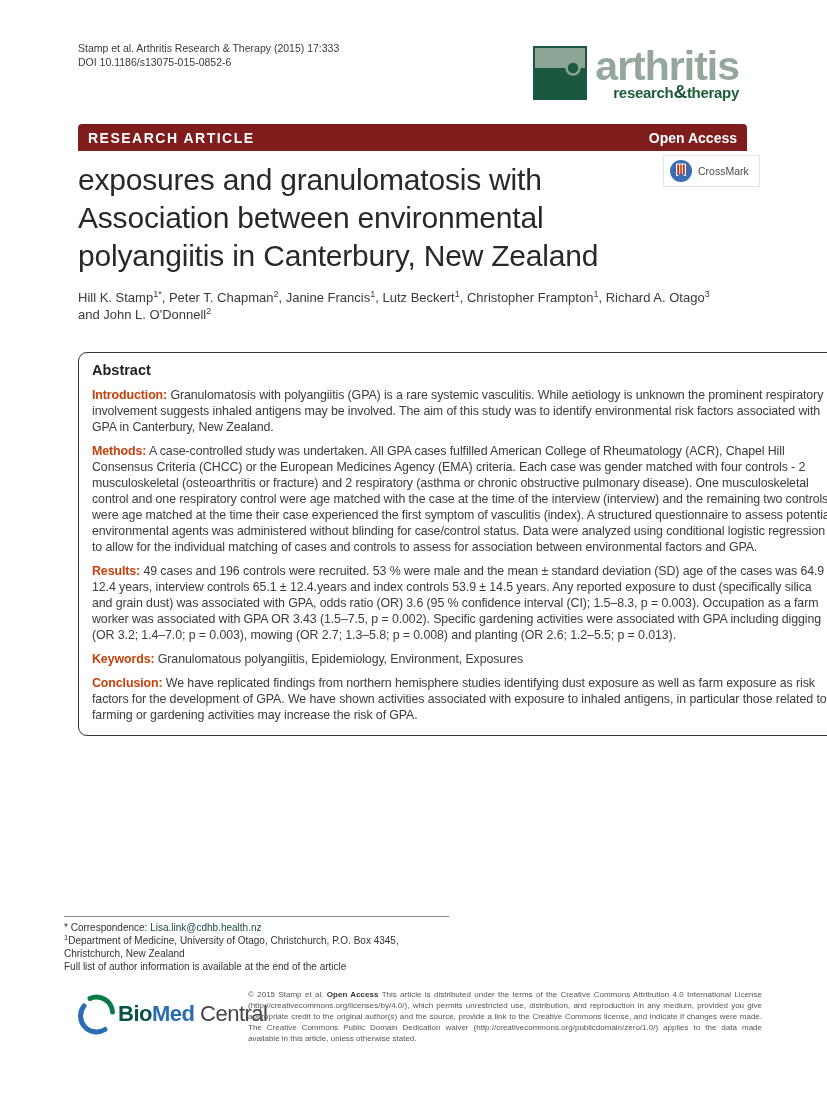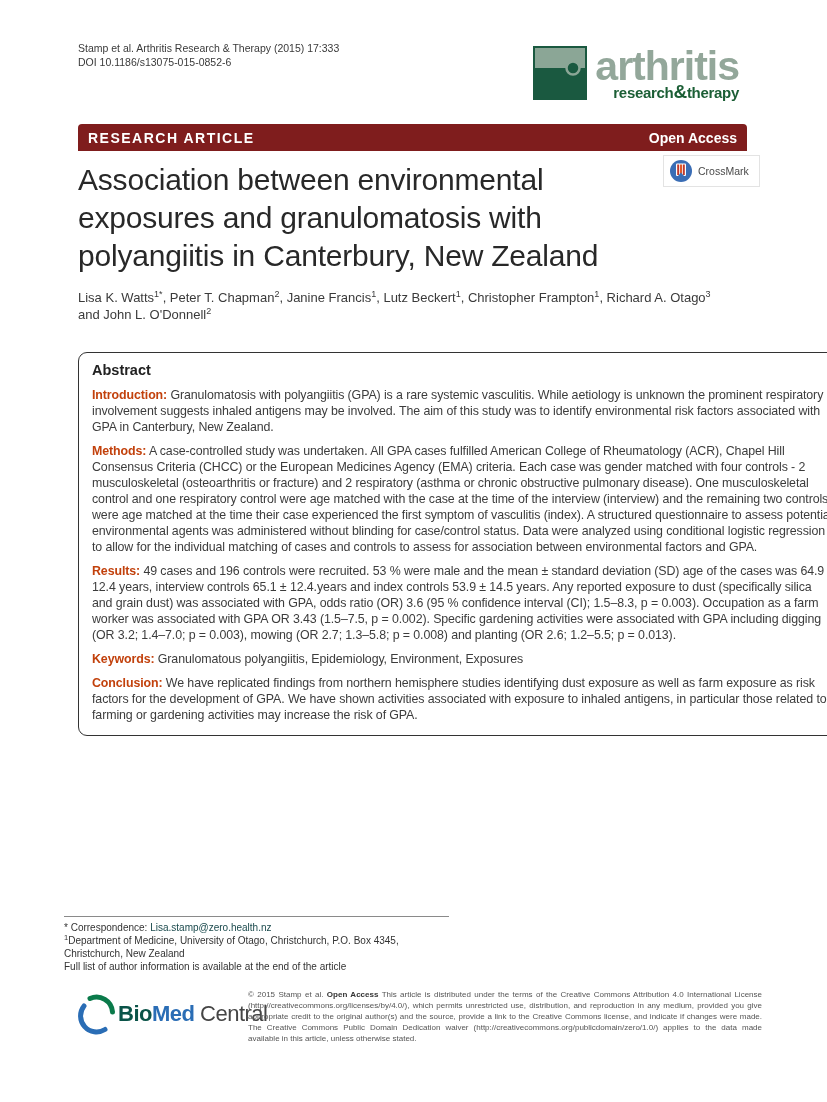--- a/index.html
+++ b/index.html
@@ -142,47 +142,47 @@
     <rect x="7" y="4.5" width="10" height="12.5" rx="1" fill="#ffffff"></rect>
     <rect x="8.2" y="5.5" width="2" height="10.5" fill="#c0392b"></rect>
     <rect x="11" y="5.5" width="2" height="10.5" fill="#e05a2b"></rect>
     <rect x="13.8" y="5.5" width="2" height="10.5" fill="#c0392b"></rect>
     <path d="M8.5 17.5 L12 13.5 L15.5 17.5 Z" fill="#3a6db5"></path>
   </svg>
   <span class="crossmark-label">CrossMark</span>
 </div>
 
 <div class="title">
+  <div>exposures and granulomatosis with</div>
   <div>Association between environmental</div>
-  <div>exposures and granulomatosis with</div>
   <div>polyangiitis in Canterbury, New Zealand</div>
 </div>
 
 <div class="authors">
   <div>
-    <span><span>Lisa K. Watts</span><sup>1*</sup></span><span><span>, Peter T. Chapman</span><sup>2</sup></span><span><span>, Janine Francis</span><sup>1</sup></span><span><span>, Lutz Beckert</span><sup>1</sup></span><span><span>, Christopher Frampton</span><sup>1</sup></span><span><span>, Richard A. Otago</span><sup>3</sup></span>
+    <span><span>Hill K. Stamp</span><sup>1*</sup></span><span><span>, Peter T. Chapman</span><sup>2</sup></span><span><span>, Janine Francis</span><sup>1</sup></span><span><span>, Lutz Beckert</span><sup>1</sup></span><span><span>, Christopher Frampton</span><sup>1</sup></span><span><span>, Richard A. Otago</span><sup>3</sup></span>
   </div>
   <div>
     <span><span>and John L. O'Donnell</span><sup>2</sup></span>
   </div>
 </div>
 
 <div class="abstract-box">
   <div class="abstract-title">Abstract</div>
   <p><b>Introduction:</b><span> Granulomatosis with polyangiitis (GPA) is a rare systemic vasculitis. While aetiology is unknown the prominent respiratory involvement suggests inhaled antigens may be involved. The aim of this study was to identify environmental risk factors associated with GPA in Canterbury, New Zealand.</span></p>
   <p><b>Methods:</b><span> A case-controlled study was undertaken. All GPA cases fulfilled American College of Rheumatology (ACR), Chapel Hill Consensus Criteria (CHCC) or the European Medicines Agency (EMA) criteria. Each case was gender matched with four controls - 2 musculoskeletal (osteoarthritis or fracture) and 2 respiratory (asthma or chronic obstructive pulmonary disease). One musculoskeletal control and one respiratory control were age matched with the case at the time of the interview (interview) and the remaining two controls were age matched at the time their case experienced the first symptom of vasculitis (index). A structured questionnaire to assess potential environmental agents was administered without blinding for case/control status. Data were analyzed using conditional logistic regression to allow for the individual matching of cases and controls to assess for association between environmental factors and GPA.</span></p>
   <p><b>Results:</b><span> 49 cases and 196 controls were recruited. 53 % were male and the mean ± standard deviation (SD) age of the cases was 64.9 ± 12.4 years, interview controls 65.1 ± 12.4.years and index controls 53.9 ± 14.5 years. Any reported exposure to dust (specifically silica and grain dust) was associated with GPA, odds ratio (OR) 3.6 (95 % confidence interval (CI); 1.5–8.3, p = 0.003). Occupation as a farm worker was associated with GPA OR 3.43 (1.5–7.5, p = 0.002). Specific gardening activities were associated with GPA including digging (OR 3.2; 1.4–7.0; p = 0.003), mowing (OR 2.7; 1.3–5.8; p = 0.008) and planting (OR 2.6; 1.2–5.5; p = 0.013).</span></p>
   <p><b>Keywords:</b><span> Granulomatous polyangiitis, Epidemiology, Environment, Exposures</span></p>
   <p><b>Conclusion:</b><span> We have replicated findings from northern hemisphere studies identifying dust exposure as well as farm exposure as risk factors for the development of GPA. We have shown activities associated with exposure to inhaled antigens, in particular those related to farming or gardening activities may increase the risk of GPA.</span></p>
 </div>
 
 <div class="footrule"></div>
 <div class="footnotes">
   <div>
-    <span>* Correspondence: </span><span class="email">Lisa.stamp@zero.health.nz</span>
+    <span>* Correspondence: </span><span class="email">Lisa.link@cdhb.health.nz</span>
   </div>
   <div>
     <sup>1</sup><span>Department of Medicine, University of Otago, Christchurch, P.O. Box 4345, Christchurch, New Zealand</span>
   </div>
   <div>Full list of author information is available at the end of the article</div>
 </div>
 
 <div class="publisher">
   <svg width="42" height="42" aria-hidden="true">
     <path d="M 14 5.5 A 16 16 0 0 1 36.5 19" fill="none" stroke="#0a7a4a" stroke-width="5" stroke-linecap="round"></path>

